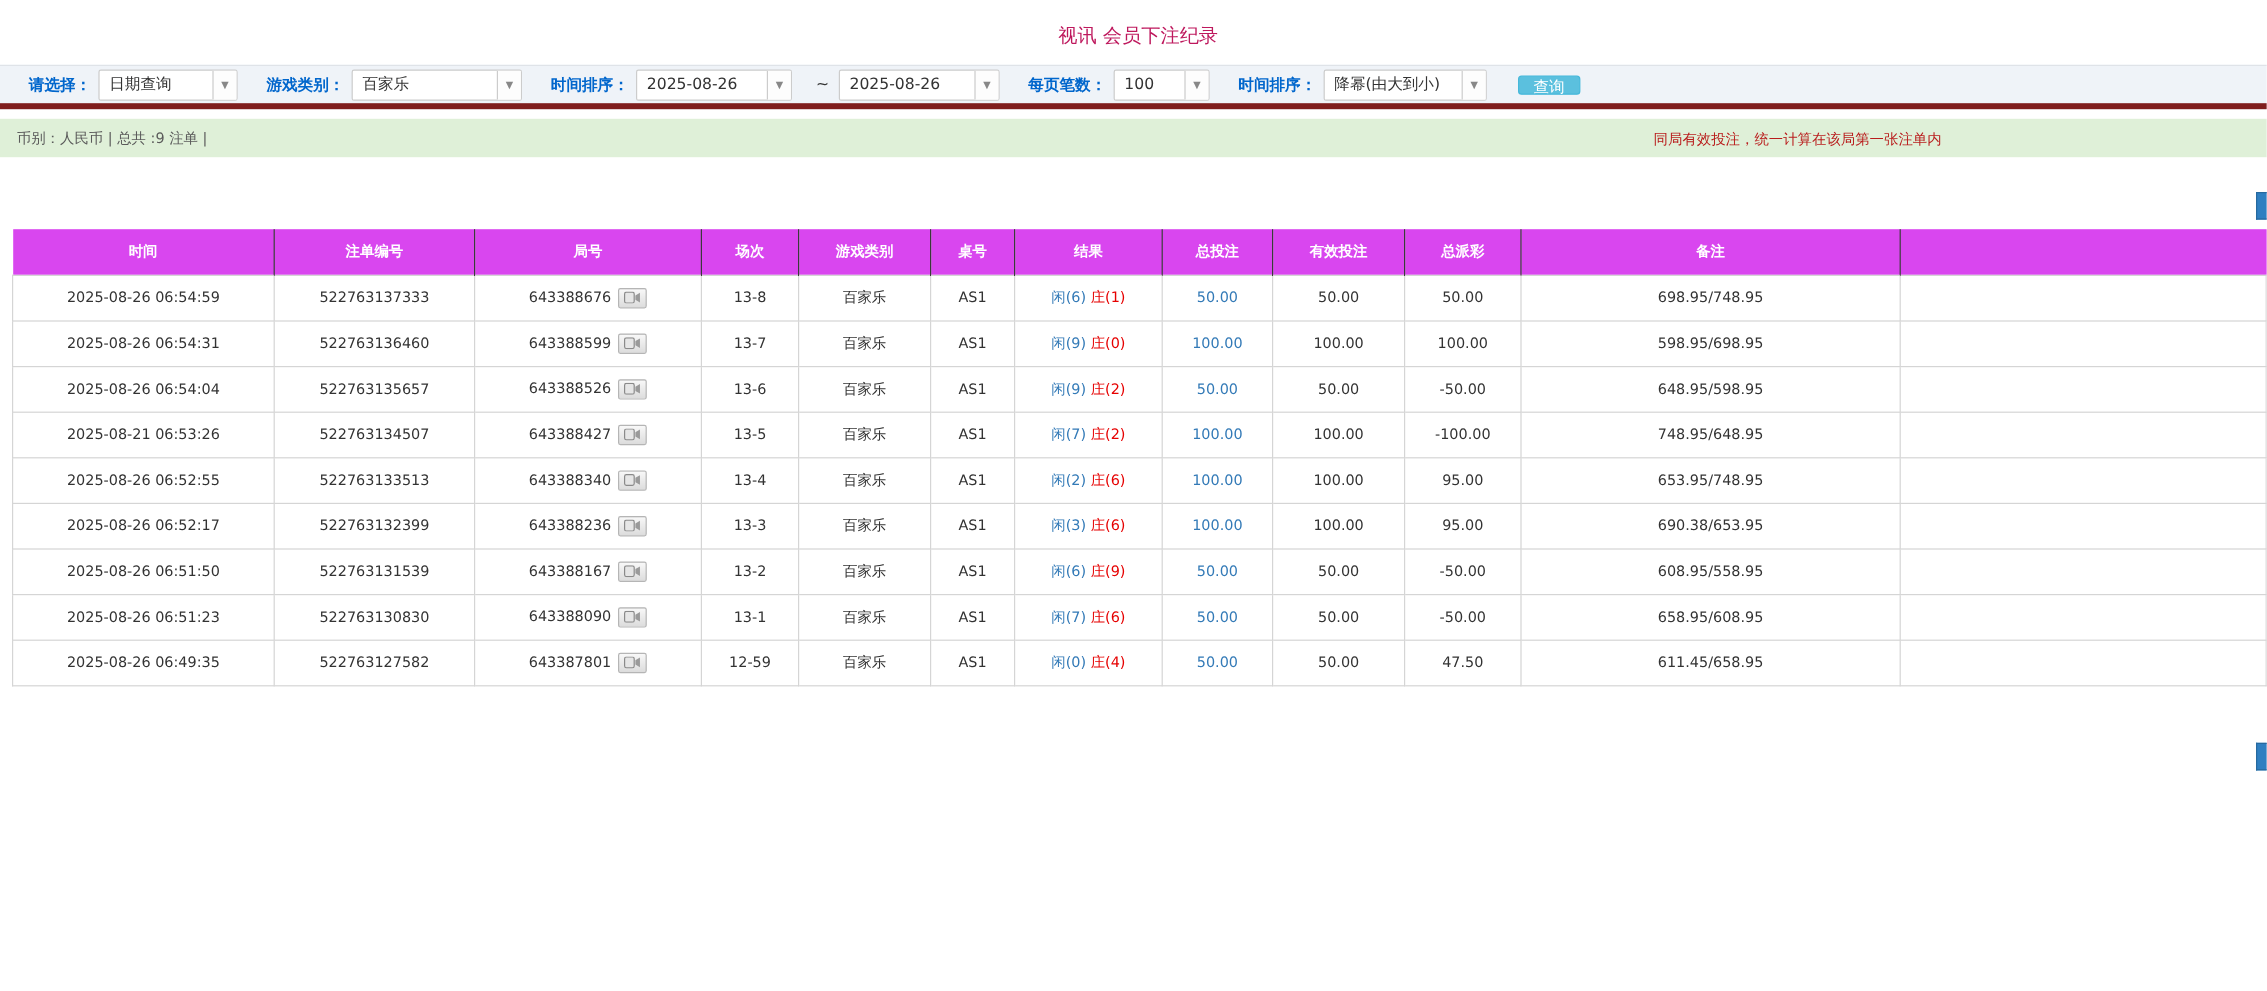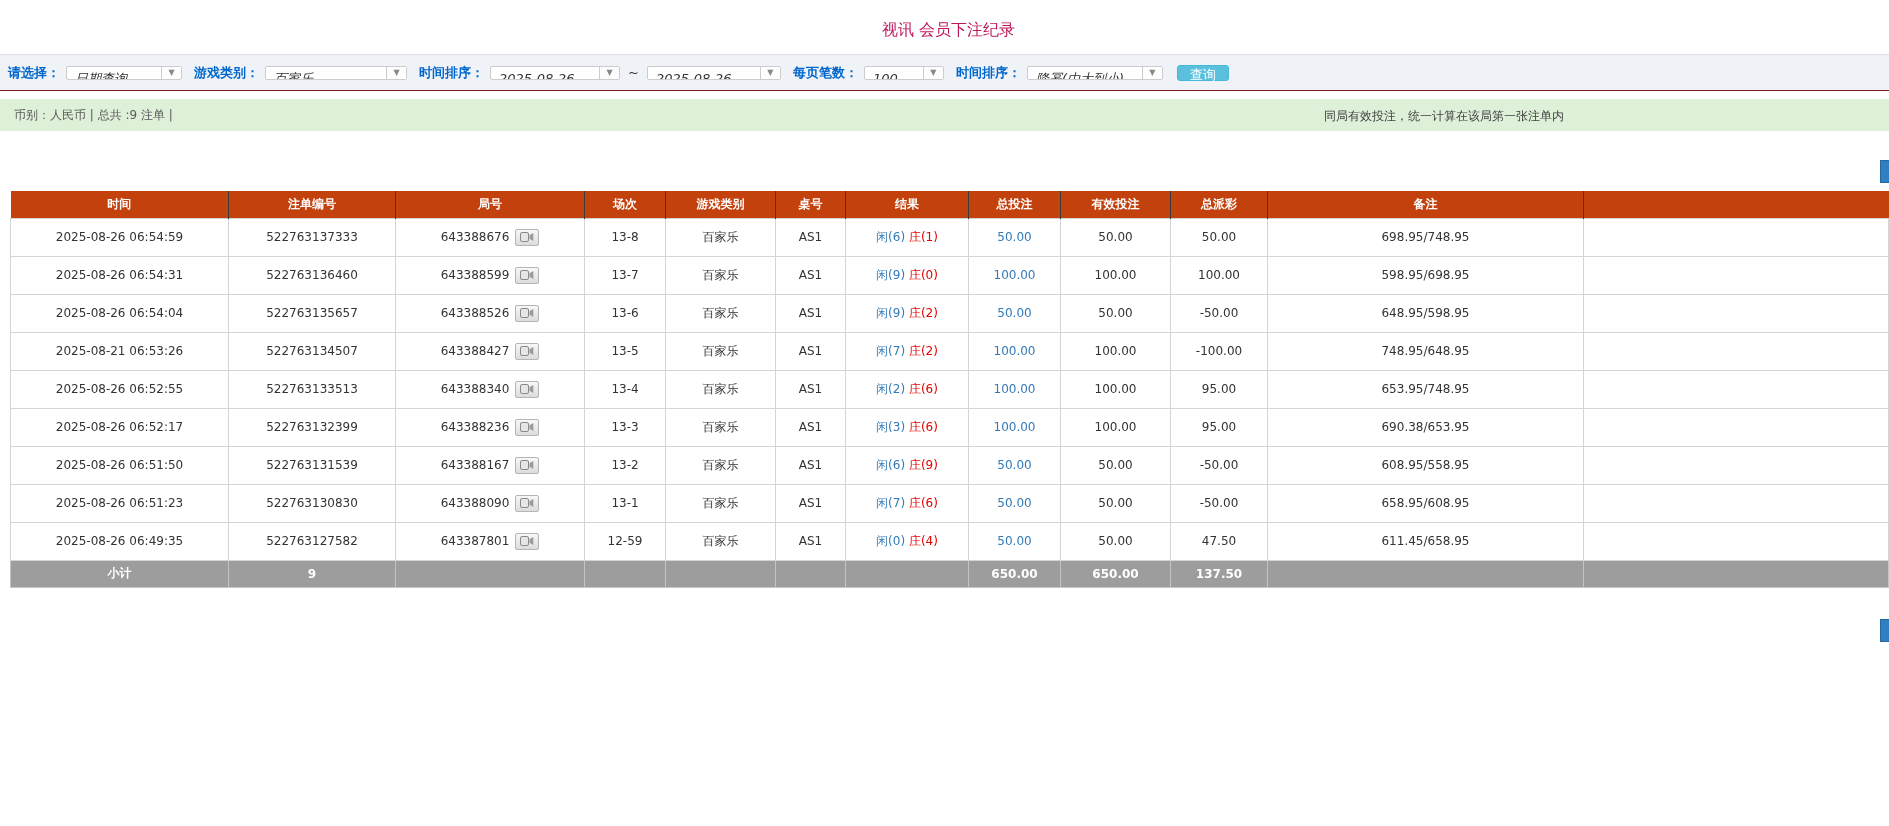--- a/index.html
+++ b/index.html
@@ -10,31 +10,31 @@
     font-family:"DejaVu Sans","Liberation Sans",sans-serif;
   }
   .page-title {
     font-size:16px; font-weight:400; color:#be185d;
     margin:20px 0 13px 8px;
     text-align:center;
   }
   
   .filter-bar {
     height:37px; background:#eff3f8;
-    border-top:1px solid #dfe3e8; border-bottom:1px solid #7f1d1d;
-    display:flex; align-items:center; padding:0 8px;
+    border-top:1px solid #dfe3e8; border-bottom:5px solid #7f1d1d;
+    display:flex; align-items:center; padding:0 24px;
   }
   .flabel {
     color:#0066cc; font-weight:bold; font-size:13px;
     margin-right:6px; white-space:nowrap;
   }
   .combo {
-    display:flex; align-items:stretch; height:14px;
+    display:flex; align-items:stretch; height:26px;
     background:#fff; border:1px solid #ccc; border-radius:2px;
-    margin-right:12px; cursor:pointer;font-style:italic;
+    margin-right:24px; cursor:pointer;
   }
   .combo-text {
     flex:1; font-size:13px; color:#333; padding:0 8px;
     line-height:24px; white-space:nowrap; overflow:hidden;
   }
   .combo-caret {
     width:20px; border-left:1px solid #ccc;
     display:flex; align-items:center; justify-content:center;
     font-size:8px; color:#888; background:#fdfdfd;
   }
@@ -48,38 +48,38 @@
     color:#fff; font-size:13px; cursor:pointer;
     font-family:inherit;
   }
   
   .info-bar {
     height:30px; margin-top:8px; background:#dff0d8;
     display:flex; align-items:center; padding:16px 14px;
     position:relative; font-size:12px; color:#5a5a5a;
   }
   .info-note {
-    position:absolute; left:1324px; top:9px;
-    color:#404040; font-size:12px; white-space:nowrap;
+    position:absolute; left:1378px; top:9px;
+    color:#b91c1c; font-size:12px; white-space:nowrap;
   }
   
   .cut-btn {
     position:absolute; right:0; width:9px; height:23px;
     background:#2f7fc1; border:1px solid #26699f; border-right:none;
     cursor:pointer;
   }
   .cut-btn.top { top:160px; }
   .cut-btn.bottom { top:619px; }
   
   table.records {
     margin:60px 0 0 10px; width:1879px;
     border-collapse:collapse; table-layout:fixed;
   }
   table.records th {
-    background:#c2410c; color:#fff; height:27px;
+    background:#d946ef; color:#fff; height:38px;
     font-size:12px; font-weight:bold; text-align:center;
     border-right:1px solid #3a3a3a;
   }
   table.records th:last-child { border-right:none; }
   table.records td {
     height:38px; border:1px solid #d5d5d5;
     text-align:center; font-size:12px; color:#333;
     background:#fff; padding:0 4px; overflow:hidden; white-space:nowrap;
   }
   .round-btn {
@@ -344,30 +344,16 @@
         <td>12-59</td>
         <td>百家乐</td>
         <td>AS1</td>
         <td><span class="blue-txt">闲(0)</span> <span class="red-txt">庄(4)</span></td>
         <td><a class="bet-link">50.00</a></td>
         <td>50.00</td>
         <td class="">47.50</td>
         <td>611.45/658.95</td>
         <td></td>
       </tr>
-      <tr class="sum-row">
-        <td>小计</td>
-        <td>9</td>
-        <td></td>
-        <td></td>
-        <td></td>
-        <td></td>
-        <td></td>
-        <td>650.00</td>
-        <td>650.00</td>
-        <td>137.50</td>
-        <td></td>
-        <td></td>
-      </tr>
     </tbody>
 </table>
 
 <div class="cut-btn bottom"></div>
 
 </body></html>

